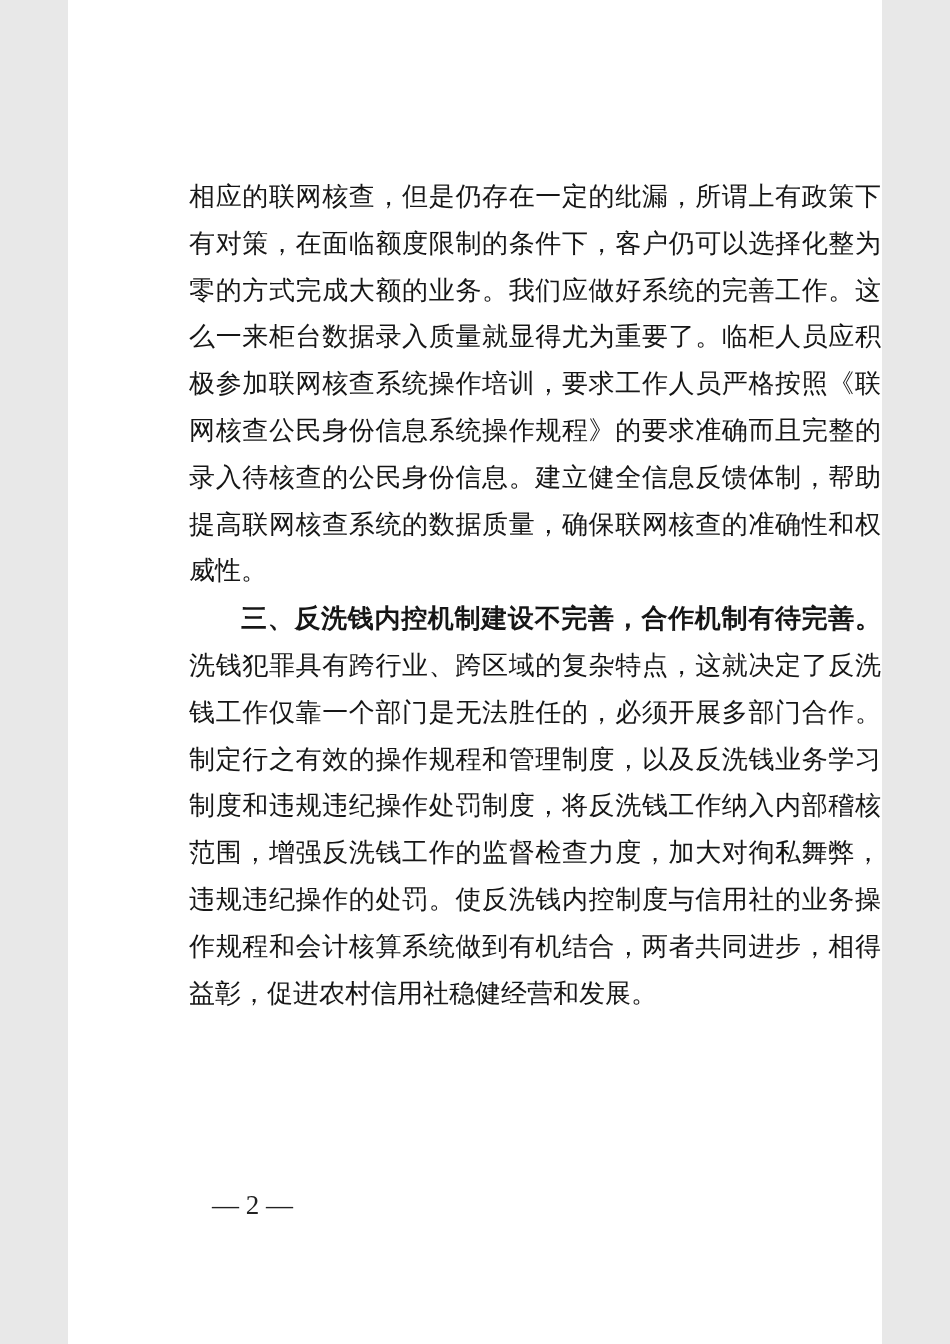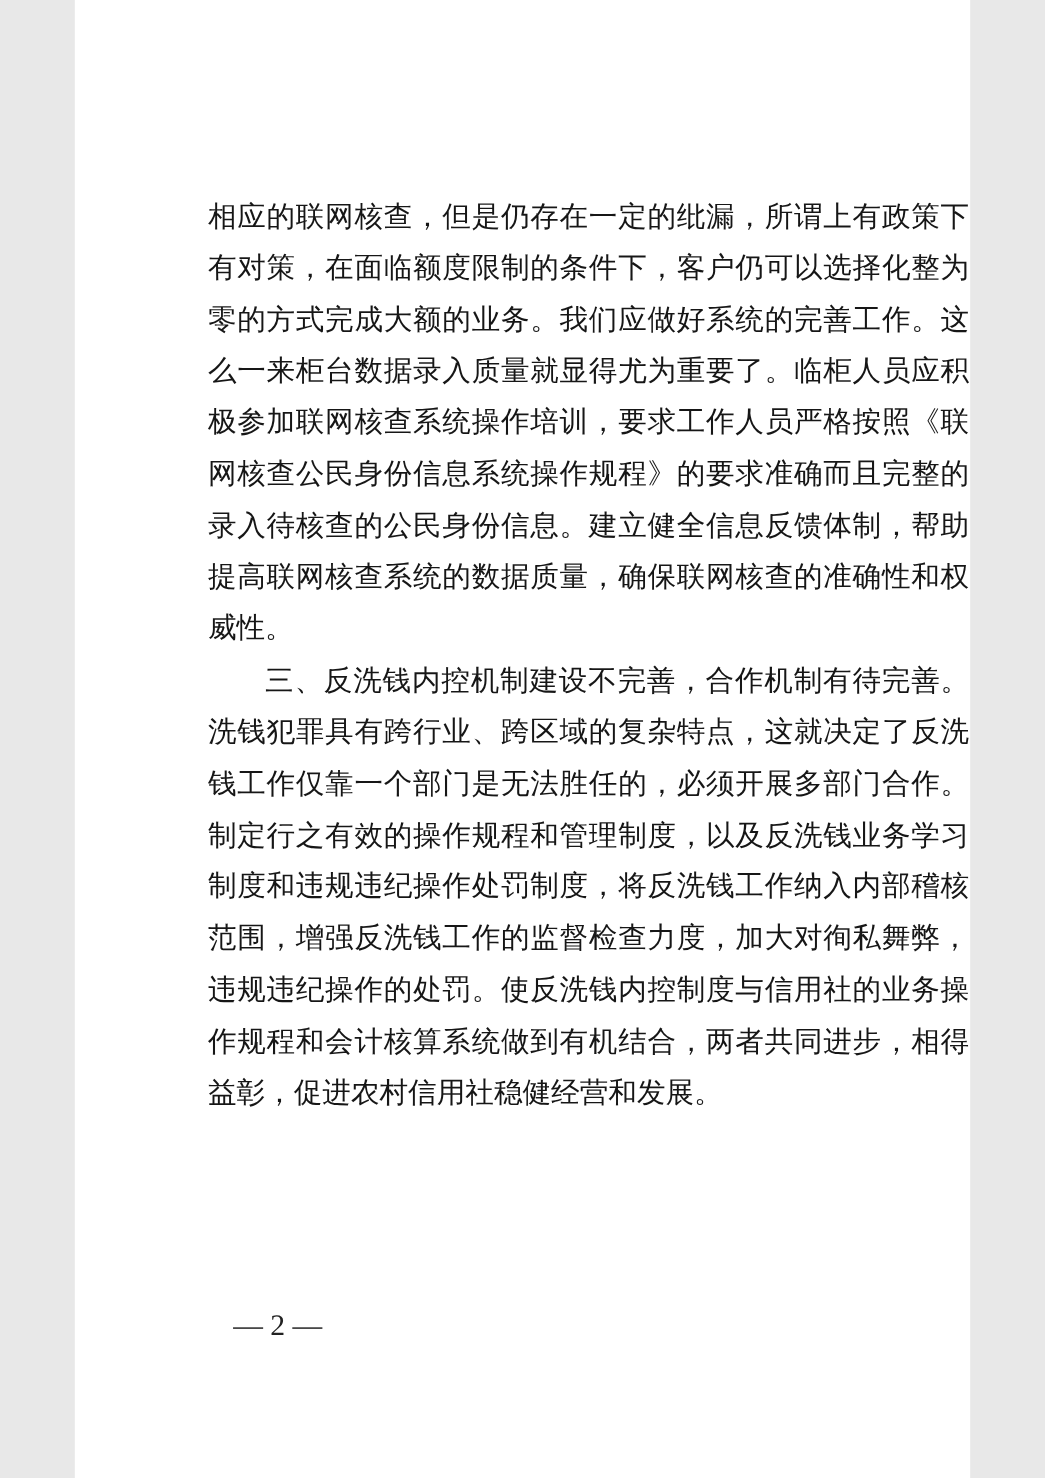--- a/index.html
+++ b/index.html
@@ -28,21 +28,21 @@
     letter-spacing: 0;
   }
   .para {
     margin: 0;
     padding: 0;
   }
   .para.indent {
     text-indent: 52px;
   }
   .lead-bold {
-    font-weight: normal;
+    font-weight: bold;
     font-family: "Liberation Sans", "DejaVu Sans", sans-serif;
   }
   .body-text {
     font-weight: normal;
   }
   .page-footer {
     position: absolute;
     left: 144px;
     top: 1190px;
     font-size: 27px;

